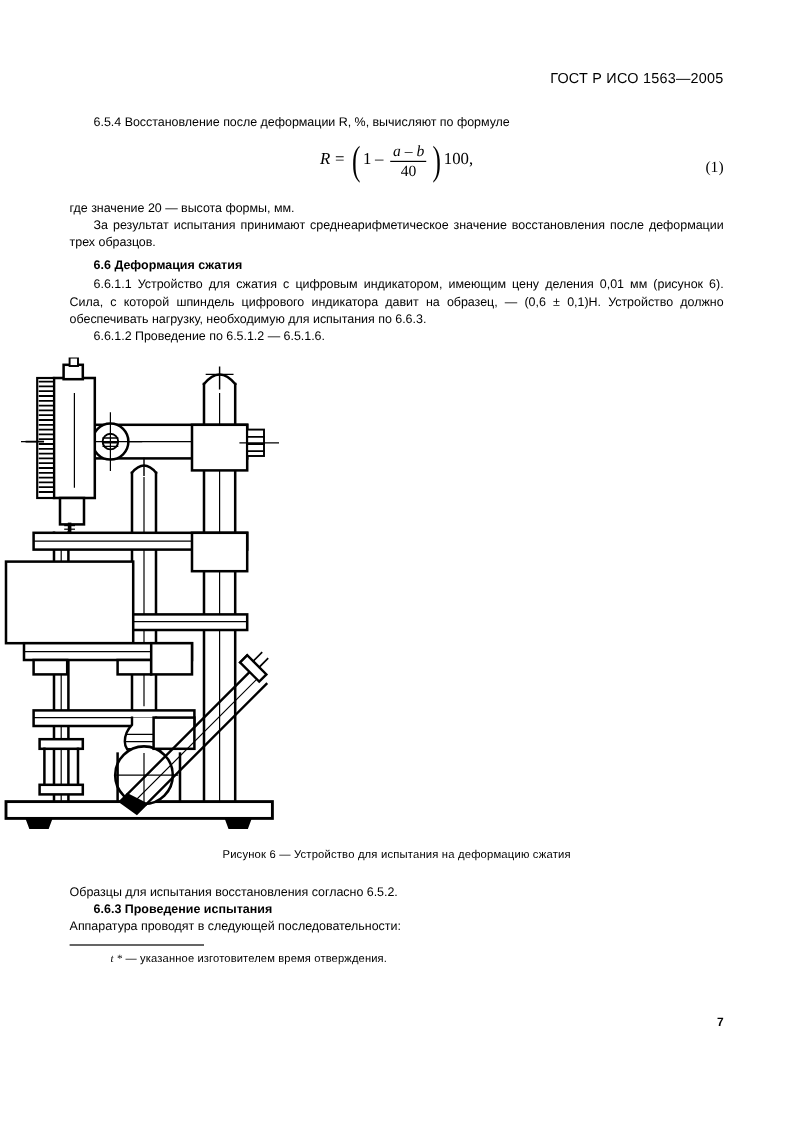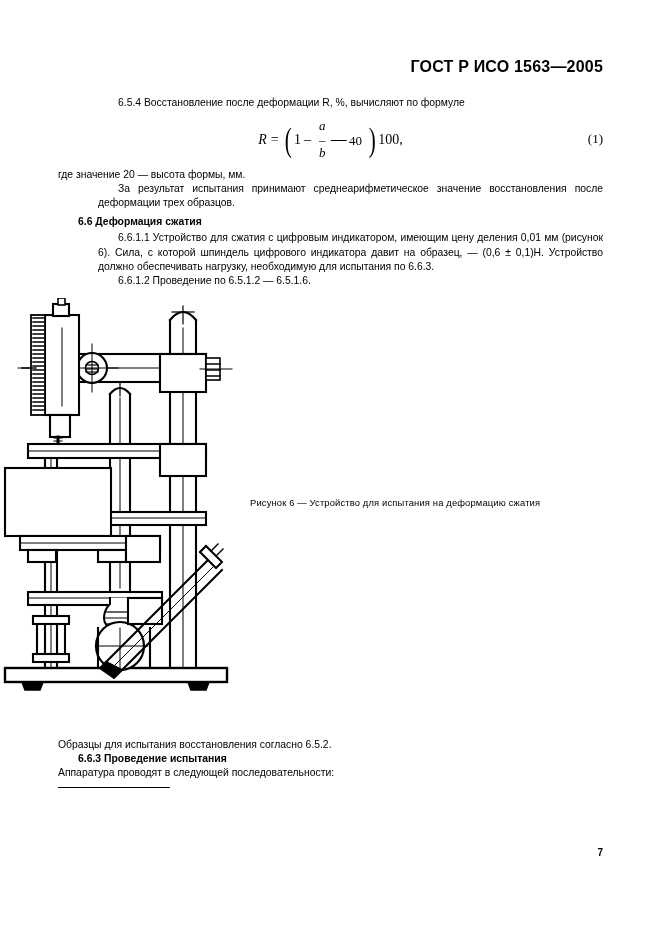--- a/index.html
+++ b/index.html
@@ -20,43 +20,43 @@
     position: absolute;
     inset: 0;
     padding: 0;
   }
 
   
   .header {
     position: absolute;
     top: 58px;
     right: 58px;
-    font-size: 16px;
-    font-weight: bold;
+    font-size: 12px;
+    font-weight: normal;
     letter-spacing: 0.2px;
     white-space: nowrap;
   }
 
   
   .content {
     position: absolute;
     left: 58px;
     right: 58px;
     top: 96px;
   }
 
   p.t {
     margin: 0;
     font-size: 10.4px;
     line-height: 14.1px;
     text-align: justify;
     text-justify: inter-word;
     letter-spacing: -0.02px;
   }
-  p.t.ind { text-indent: 20px; margin-left: 40px; }
+  p.t.ind { text-indent: 20px; }
   p.noind { text-indent: 0; }
 
   .h-bold {
     margin: 0;
     font-size: 10.4px;
     font-weight: bold;
     line-height: 14.1px;
   }
   .h-bold.pad-l { padding-left: 20px; }
 
@@ -84,21 +84,21 @@
   .paren {
     font-size: 34px;
     font-family: "Liberation Serif", serif;
     line-height: 0.8;
     font-weight: 300;
     transform: scaleX(0.62);
     display: inline-block;
   }
   .frac {
     display: inline-flex;
-    flex-direction: row;
+    flex-direction: column;
     align-items: center;
     margin: 0 3px;
     vertical-align: middle;
     line-height: 1.05;
   }
   .frac .num {
     font-style: italic;
     padding: 0 2px 1px 2px;
     font-size: 13px;
   }
@@ -119,21 +119,21 @@
     font-size: 13px;
   }
 
   
   .figure-wrap {
     position: absolute;
     left: 0;
     right: 0;
     top: 298px;
     display: flex;
-    align-items: center;
+    flex-direction: column;
   }
   .figure-caption {
     margin-top: 10px;
     font-size: 9.4px;
     text-align: center;
     letter-spacing: 0.15px;
   }
 
   
   .lower {
@@ -380,17 +380,20 @@
 
     <div class="h-bold pad-l">6.6.3 Проведение испытания</div>
 
     <p class="t noind">
       <span>Аппаратура проводят в следующей последовательности:</span>
     </p>
 
 
     <div class="footnote-rule"></div>
 
+    <p class="footnote">
+      <span class="it">t *</span><span> — указанное изготовителем время отверждения.</span>
+    </p>
   </div>
 
   <div class="page-num">7</div>
 
 </div>
 
 </body></html>

